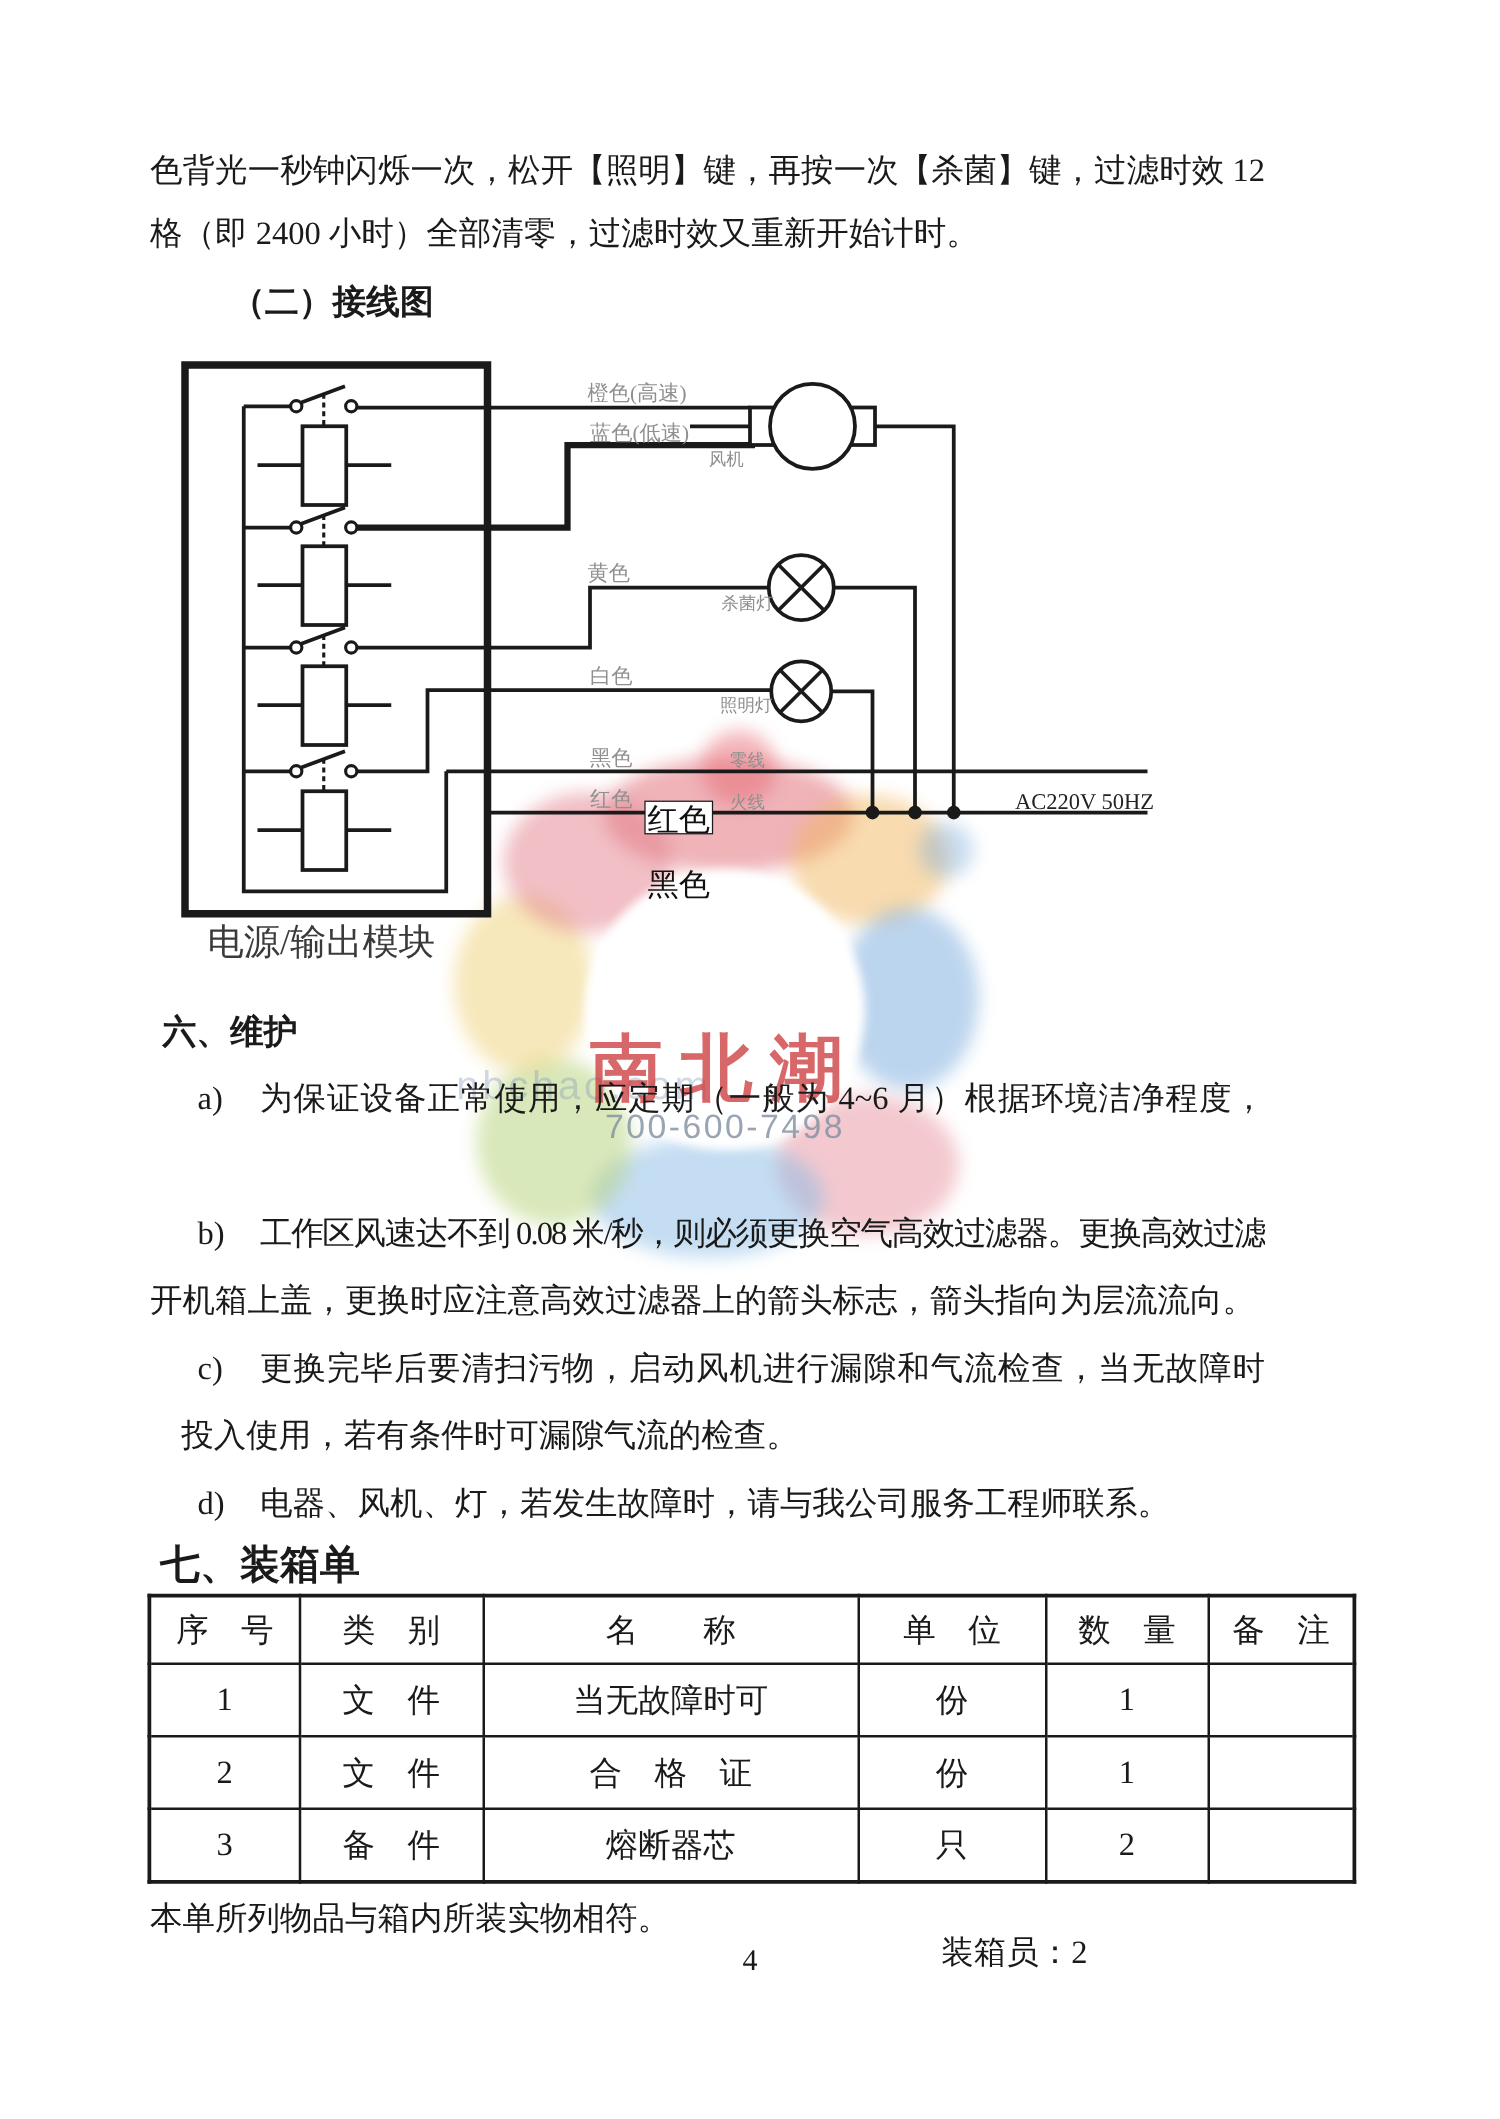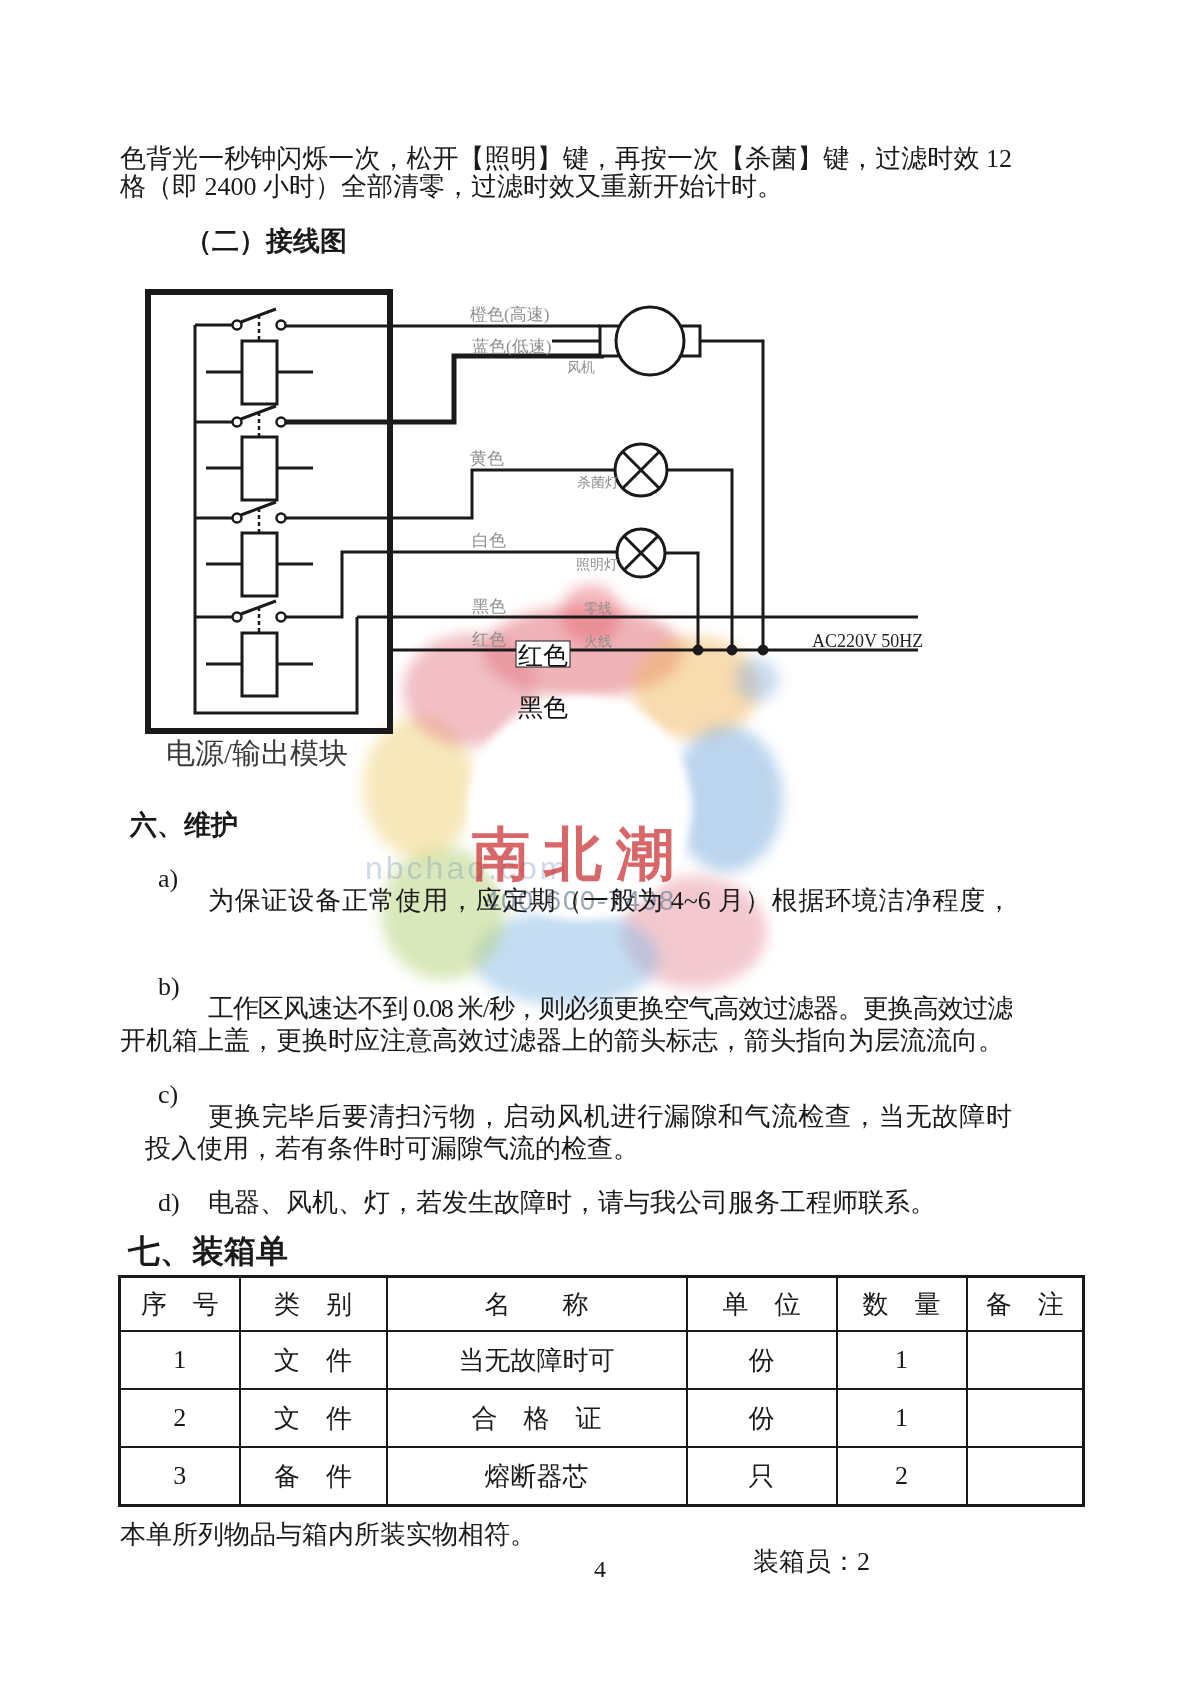--- a/index.html
+++ b/index.html
@@ -1,19 +1,19 @@
 <!DOCTYPE html>
 <html><head>
 <meta charset="utf-8">
 <style>
   html,body{margin:0;padding:0;background:#888;}
   .page{position:relative;width:1200px;height:1695px;background:#ffffff;margin:0 auto;
         font-family:"Liberation Serif","DejaVu Serif",serif;color:#1a1a1a;overflow:hidden;}
   .txt{position:absolute;font-size:26px;line-height:34px;white-space:nowrap;z-index:2;}
-  .j{white-space:normal;text-align:justify;text-align-last:justify;overflow:hidden;height:34px;margin-top:22px;}
+  .j{white-space:normal;text-align:justify;text-align-last:justify;overflow:hidden;height:34px;}
   .tight{letter-spacing:-1.5px;}
   .bold{font-weight:bold;}
   .marker{position:absolute;font-size:26px;line-height:34px;z-index:2;}
   
   .wm{position:absolute;left:365px;top:598px;width:430px;height:425px;z-index:0;pointer-events:none;}
   .wm .blob{position:absolute;border-radius:50%;filter:blur(7px);}
   .wm .core{position:absolute;left:103px;top:98px;width:224px;height:224px;border-radius:50%;background:#fff;filter:blur(4px);}
   .wm-brand{position:absolute;left:0;width:430px;top:218px;text-align:center;font-size:58px;font-weight:bold;
             color:rgba(201,44,48,0.72);letter-spacing:14px;z-index:3;}
   .wm-domain{position:absolute;left:0;width:430px;top:252px;font-size:32px;
@@ -48,21 +48,21 @@
     <div class="blob" style="left:256px;top:278px;width:146px;height:112px;background:rgba(233,156,168,0.55);"></div>
     <div class="blob" style="left:108px;top:312px;width:186px;height:96px;background:rgba(138,188,230,0.50);"></div>
     <div class="blob" style="left:16px;top:248px;width:124px;height:134px;background:rgba(180,209,118,0.50);"></div>
     <div class="blob" style="left:-2px;top:118px;width:112px;height:142px;background:rgba(240,210,120,0.50);"></div>
     <div class="blob" style="left:38px;top:36px;width:134px;height:112px;background:rgba(228,128,140,0.50);"></div>
     <div class="blob" style="left:196px;top:-14px;width:60px;height:60px;background:rgba(230,100,110,0.45);"></div>
     <div class="blob" style="left:370px;top:60px;width:44px;height:44px;background:rgba(122,171,221,0.4);"></div>
     <div class="core"></div>
     <div class="wm-domain">nbchao.com</div>
     <div class="wm-brand">南北潮</div>
-    <div class="wm-phone">400-600-7498</div>
+    <div class="wm-phone">700-600-7498</div>
   </div>
 
   <div class="txt j" style="left:120px;top:120px;width:892px;">色背光一秒钟闪烁一次，松开【照明】键，再按一次【杀菌】键，过滤时效 12</div>
   <div class="txt" style="left:120px;top:170px;">格（即 2400 小时）全部清零，过滤时效又重新开始计时。</div>
   <div class="txt bold" style="left:185px;top:224px;font-size:27px;">（二）接线图</div>
 
   <svg class="diagram" width="1200" height="1695" viewBox="0 0 1200 1695">
 
     <rect x="148" y="292" width="242" height="439" fill="none" stroke-width="6"></rect>
 

